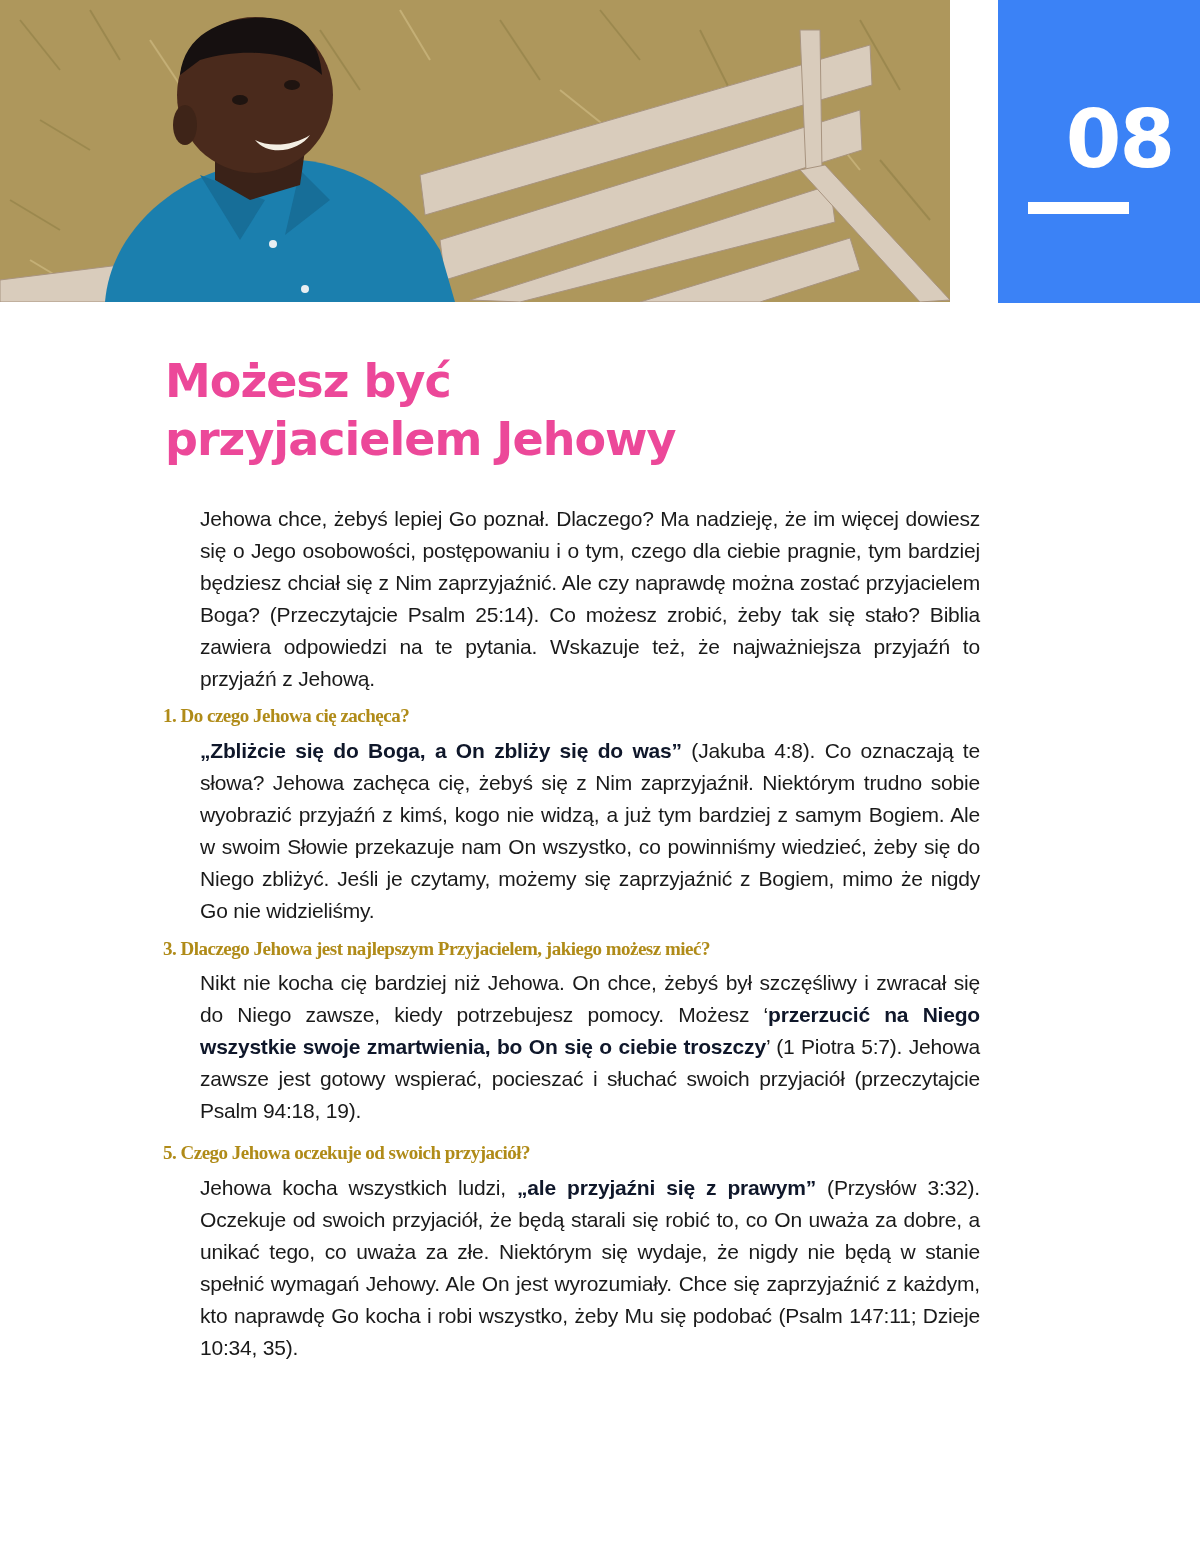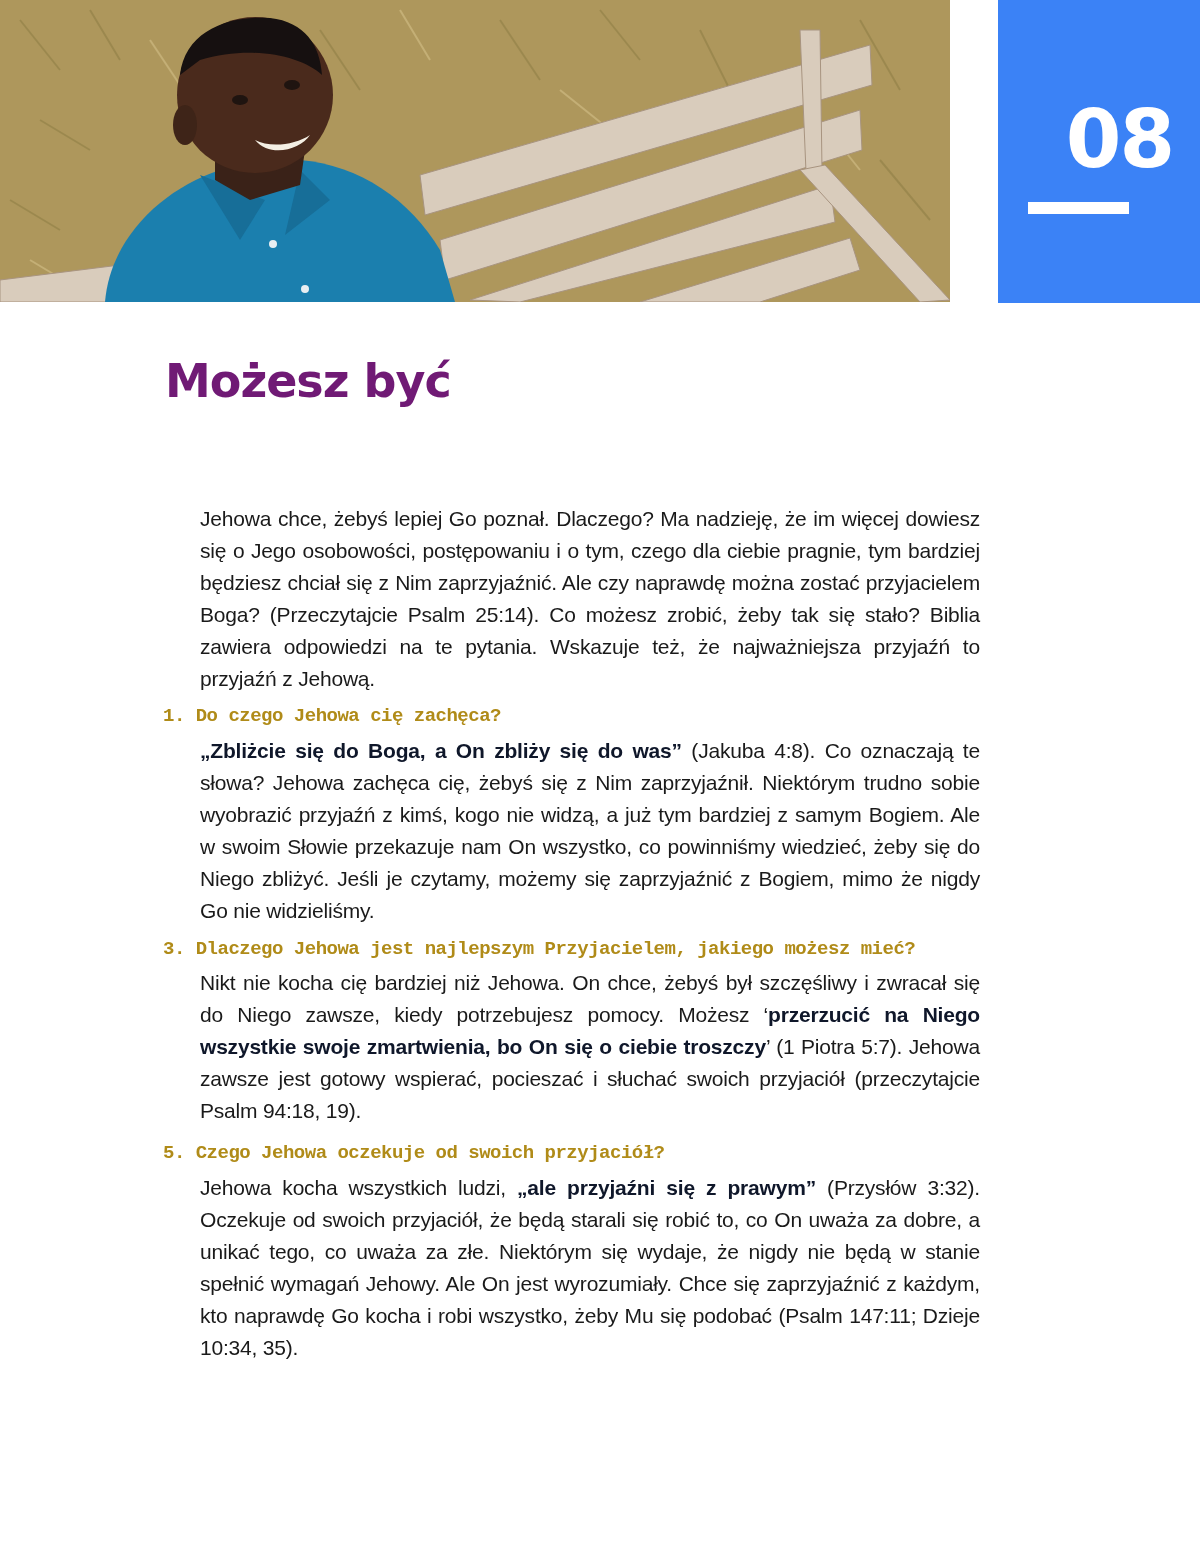--- a/index.html
+++ b/index.html
@@ -22,31 +22,31 @@
     color: #fff; font-family: "DejaVu Sans", sans-serif; font-weight: bold; font-size: 80px;
     letter-spacing: -2px; line-height: 1;
   }
   .chapter-rule {
     position: absolute; left: 1028px; top: 202px; width: 101px; height: 12px; background: #fff;
   }
 
   .page-title {
     position: absolute; left: 165px; top: 352px; width: 700px;
     font-family: "DejaVu Sans", sans-serif; font-weight: bold; font-size: 46px; line-height: 58px;
-    letter-spacing: -1px; color: #701a75;
+    letter-spacing: -1px; color: #ec4899;
   }
 
   .body-text {
     font-family: "Liberation Sans", sans-serif; font-size: 21px; line-height: 32px;
     color: #1a1a1a; text-align: justify; letter-spacing: -0.2px; margin-left: 12px;
   }
   .intro { position: absolute; left: 188px; top: 503px; width: 780px; }
 
   .question {
-    position: absolute; left: 163px; font-family: Liberation Mono, monospace; font-weight: bold;
+    position: absolute; left: 163px; font-family: Liberation Serif, serif; font-weight: bold;
     font-size: 19px; color: #b08b18; letter-spacing: -0.5px; line-height: 26px;
   }
   .answer { position: absolute; left: 188px; width: 780px; }
   .answer b { font-weight: bold; color: #0f172a; }
 </style>
 </head>
 <body>
 
 <div class="photo" title="Smiling man in blue polo shirt sitting on a weathered wooden bench in dry grass">
   <svg viewBox="0 0 950 302" xmlns="http://www.w3.org/2000/svg">
@@ -100,20 +100,21 @@
   </svg>
 </div>
 
 <div class="chapter-box">
   <div class="chapter-num">08</div>
 </div>
 <div class="chapter-rule"></div>
 
 <h1 class="page-title">
   <span>Możesz być</span><br>
+  <span>przyjacielem Jehowy</span>
 </h1>
 
 <p class="body-text intro">Jehowa chce, żebyś lepiej Go poznał. Dlaczego? Ma nadzieję, że im więcej dowiesz się o Jego osobowości, postępowaniu i o tym, czego dla ciebie pragnie, tym bardziej będziesz chciał się z Nim zaprzyjaźnić. Ale czy naprawdę można zostać przyjacielem Boga? (Przeczytajcie Psalm 25:14). Co możesz zrobić, żeby tak się stało? Biblia zawiera odpowiedzi na te pytania. Wskazuje też, że najważniejsza przyjaźń to przyjaźń z Jehową.</p>
 
 <h2 class="question" style="top:703px">1. Do czego Jehowa cię zachęca?</h2>
 <p class="body-text answer" style="top:735px"><b>„Zbliżcie się do Boga, a On zbliży się do was”</b><span> (Jakuba 4:8). Co oznaczają te słowa? Jehowa zachęca cię, żebyś się z Nim zaprzyjaźnił. Niektórym trudno sobie wyobrazić przyjaźń z kimś, kogo nie widzą, a już tym bardziej z samym Bogiem. Ale w swoim Słowie przekazuje nam On wszystko, co powinniśmy wiedzieć, żeby się do Niego zbliżyć. Jeśli je czytamy, możemy się zaprzyjaźnić z Bogiem, mimo że nigdy Go nie widzieliśmy.</span></p>
 
 <h2 class="question" style="top:936px">3. Dlaczego Jehowa jest najlepszym Przyjacielem, jakiego możesz mieć?</h2>
 <p class="body-text answer" style="top:967px"><span>Nikt nie kocha cię bardziej niż Jehowa. On chce, żebyś był szczęśliwy i zwracał się do Niego zawsze, kiedy potrzebujesz pomocy. Możesz ‘</span><b>przerzucić na Niego wszystkie swoje zmartwienia, bo On się o ciebie troszczy</b><span>’ (1 Piotra 5:7). Jehowa zawsze jest gotowy wspierać, pocieszać i słuchać swoich przyjaciół (przeczytajcie Psalm 94:18, 19).</span></p>
 

